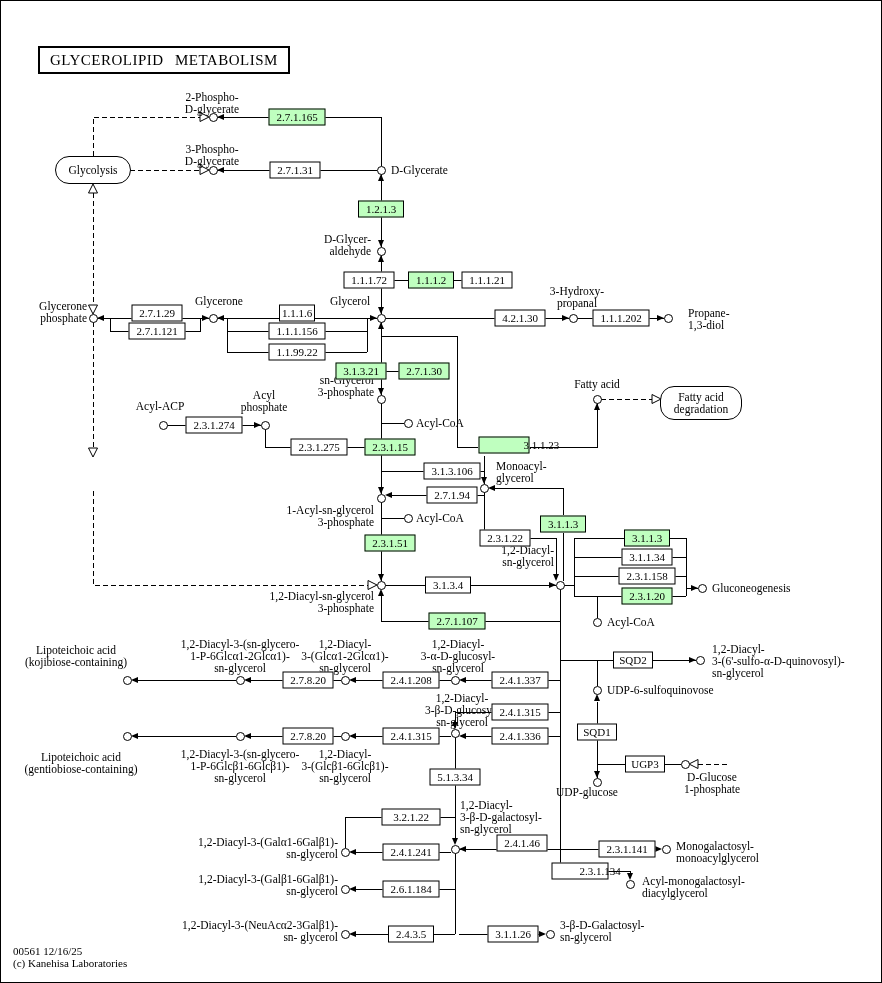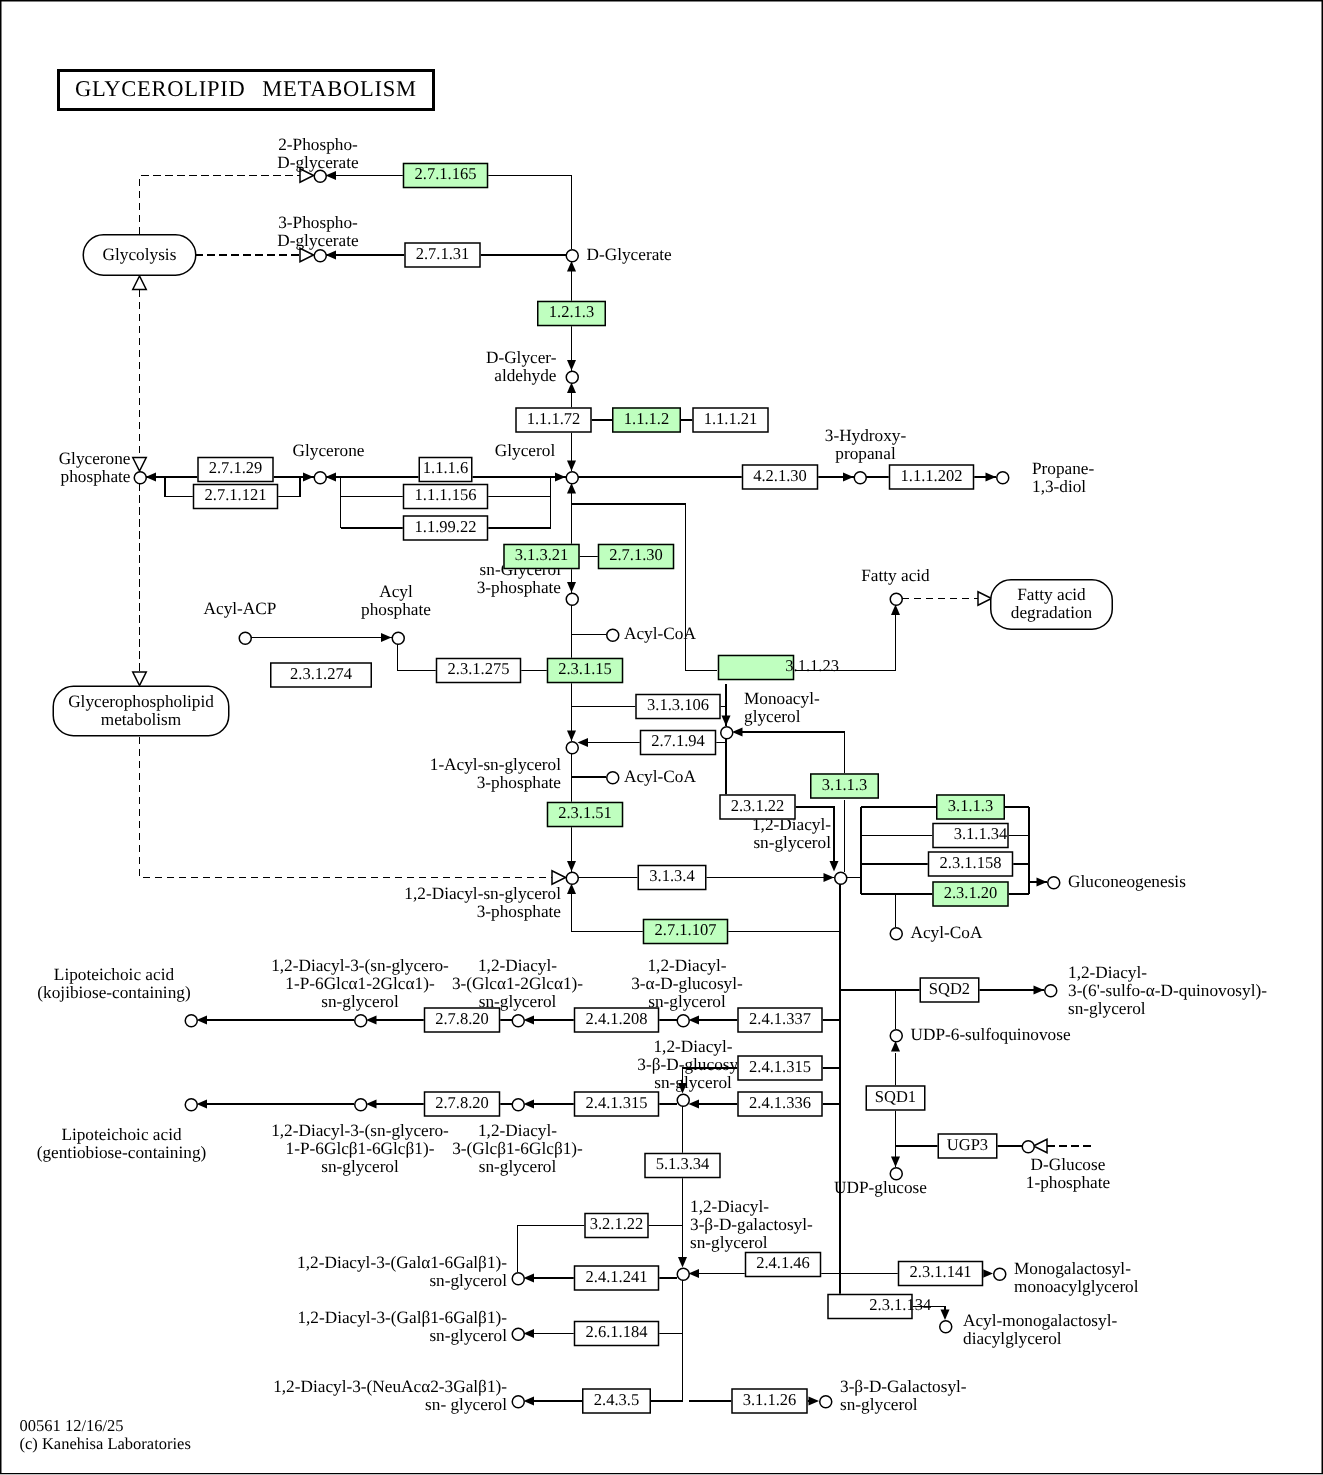--- a/index.html
+++ b/index.html
@@ -151,47 +151,47 @@
     <div class="ebox" style="left: 487px; top: 280px; width: 51px;">1.1.1.21</div>
     <div class="ebox" style="left: 157px; top: 313px; width: 51px;">2.7.1.29</div>
     <div class="ebox" style="left: 157px; top: 331px; width: 57px;">2.7.1.121</div>
     <div class="ebox" style="left: 297px; top: 313px; width: 36px;">1.1.1.6</div>
     <div class="ebox" style="left: 297px; top: 331px; width: 57px;">1.1.1.156</div>
     <div class="ebox" style="left: 297px; top: 352px; width: 57px;">1.1.99.22</div>
     <div class="ebox" style="left: 520px; top: 318px; width: 51px;">4.2.1.30</div>
     <div class="ebox" style="left: 621px; top: 318px; width: 57px;">1.1.1.202</div>
     <div class="ebox green" style="left: 361px; top: 371px; width: 51px;">3.1.3.21</div>
     <div class="ebox green" style="left: 424px; top: 371px; width: 51px;">2.7.1.30</div>
-    <div class="ebox" style="left: 214px; top: 450px; width: 68px;">2.3.1.274</div>
+    <div class="ebox" style="left: 214px; top: 425px; width: 57px;">2.3.1.274</div>
     <div class="ebox" style="left: 319px; top: 447px; width: 57px;">2.3.1.275</div>
     <div class="ebox green" style="left: 390px; top: 447px; width: 51px;">2.3.1.15</div>
     <div class="ebox green" style="left: 504px; top: 445px; width: 51px; padding-left: 44px;">3.1.1.23</div>
     <div class="ebox" style="left: 452px; top: 471px; width: 57px;">3.1.3.106</div>
     <div class="ebox" style="left: 452px; top: 495px; width: 51px;">2.7.1.94</div>
     <div class="ebox green" style="left: 563px; top: 524px; width: 46px;">3.1.1.3</div>
     <div class="ebox" style="left: 505px; top: 538px; width: 51px;">2.3.1.22</div>
     <div class="ebox green" style="left: 390px; top: 543px; width: 51px;">2.3.1.51</div>
     <div class="ebox green" style="left: 647px; top: 538px; width: 46px;">3.1.1.3</div>
-    <div class="ebox" style="left: 647px; top: 557px; width: 51px; text-align: right;">3.1.1.34</div>
+    <div class="ebox" style="left: 647px; top: 557px; width: 51px;">3.1.1.34</div>
     <div class="ebox" style="left: 647px; top: 576px; width: 57px;">2.3.1.158</div>
     <div class="ebox green" style="left: 647px; top: 596px; width: 51px;">2.3.1.20</div>
     <div class="ebox" style="left: 448px; top: 585px; width: 46px;">3.1.3.4</div>
     <div class="ebox green" style="left: 457px; top: 621px; width: 57px;">2.7.1.107</div>
     <div class="ebox" style="left: 308px; top: 680px; width: 51px;">2.7.8.20</div>
     <div class="ebox" style="left: 411px; top: 680px; width: 57px;">2.4.1.208</div>
     <div class="ebox" style="left: 520px; top: 680px; width: 57px;">2.4.1.337</div>
     <div class="ebox" style="left: 633px; top: 660px; width: 40px;">SQD2</div>
     <div class="ebox" style="left: 520px; top: 712px; width: 57px;">2.4.1.315</div>
     <div class="ebox" style="left: 520px; top: 736px; width: 57px;">2.4.1.336</div>
     <div class="ebox" style="left: 308px; top: 736px; width: 51px;">2.7.8.20</div>
     <div class="ebox" style="left: 411px; top: 736px; width: 57px;">2.4.1.315</div>
     <div class="ebox" style="left: 597px; top: 732px; width: 40px;">SQD1</div>
     <div class="ebox" style="left: 645px; top: 764px; width: 40px;">UGP3</div>
     <div class="ebox" style="left: 455px; top: 777px; width: 51px;">5.1.3.34</div>
-    <div class="ebox" style="left: 411px; top: 817px; width: 43px;">3.2.1.22</div>
+    <div class="ebox" style="left: 411px; top: 817px; width: 59px;">3.2.1.22</div>
     <div class="ebox" style="left: 522px; top: 843px; width: 51px;">2.4.1.46</div>
     <div class="ebox" style="left: 627px; top: 849px; width: 57px;">2.3.1.141</div>
     <div class="ebox" style="left: 411px; top: 852px; width: 57px;">2.4.1.241</div>
     <div class="ebox" style="left: 580px; top: 871px; width: 57px; padding-left: 27px;">2.3.1.134</div>
     <div class="ebox" style="left: 411px; top: 889px; width: 57px;">2.6.1.184</div>
     <div class="ebox" style="left: 411px; top: 934px; width: 46px;">2.4.3.5</div>
     <div class="ebox" style="left: 513px; top: 934px; width: 51px;">3.1.1.26</div>
     <div class="clabel c" style="left: 212px; top: 103px;">
       <div>2-Phospho-</div>
       <div>D-glycerate</div>
@@ -385,21 +385,17 @@
     <div class="cnode" style="left: 455px; top: 849px;"></div>
     <div class="cnode" style="left: 345px; top: 852px;"></div>
     <div class="cnode" style="left: 666px; top: 849px;"></div>
     <div class="cnode" style="left: 630px; top: 884px;"></div>
     <div class="cnode" style="left: 345px; top: 889px;"></div>
     <div class="cnode" style="left: 345px; top: 934px;"></div>
     <div class="cnode" style="left: 550px; top: 934px;"></div>
     <div class="plink" style="left: 93px; top: 170px; width: 76px; height: 28px;">
       <div>Glycolysis</div>
     </div>
-    <div class="plink" style="left: 94px; top: 474px; width: 118px; height: 34px;">
-      <div>Glycerophospholipid</div>
-      <div>metabolism</div>
-    </div>
     <div class="plink" style="left: 701px; top: 403px; width: 82px; height: 34px;">
       <div>Fatty acid</div>
       <div>degradation</div>
     </div>
   </div>
 
 </body></html>

